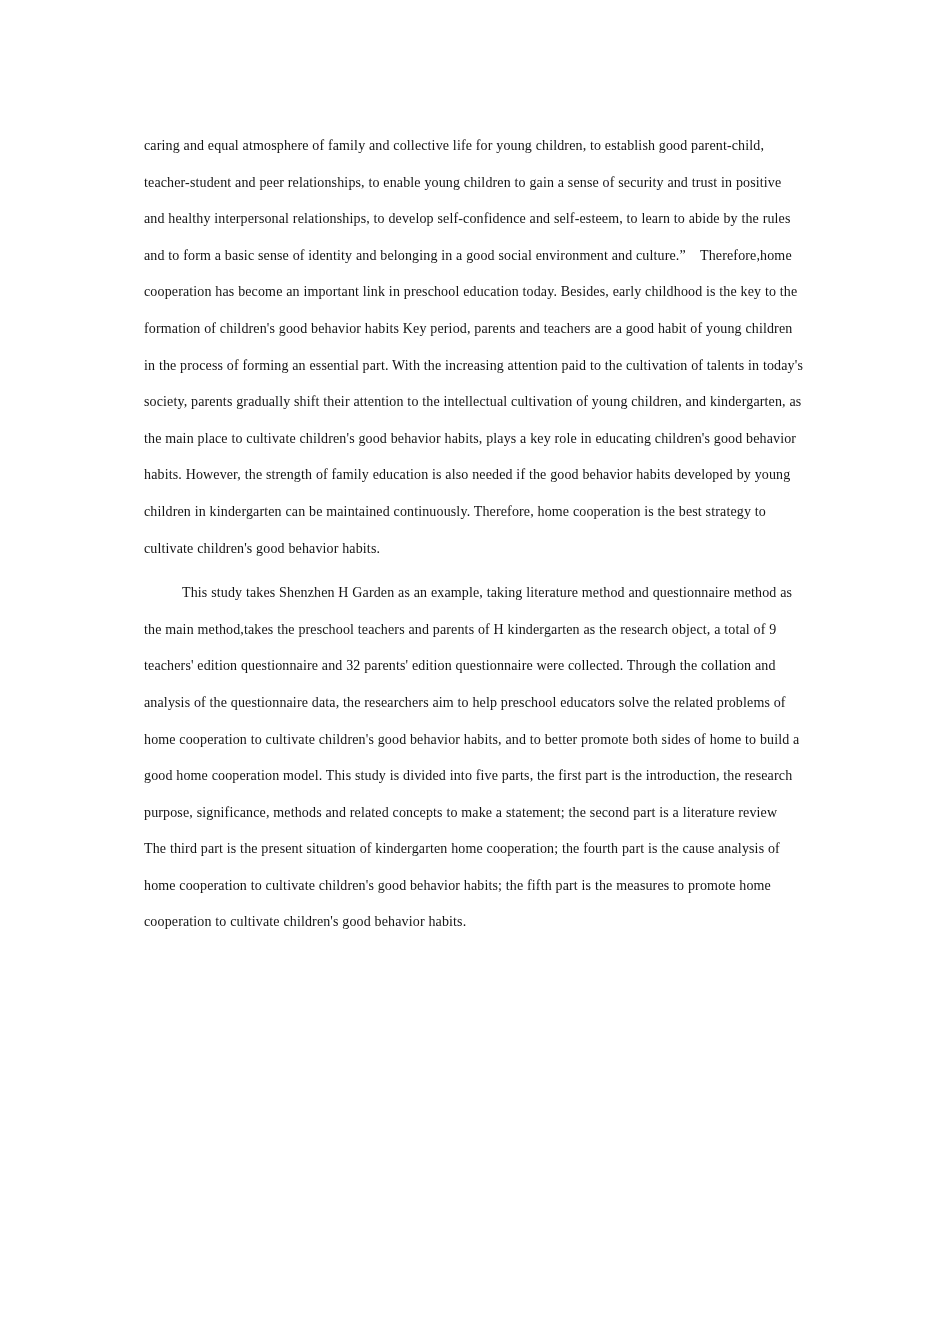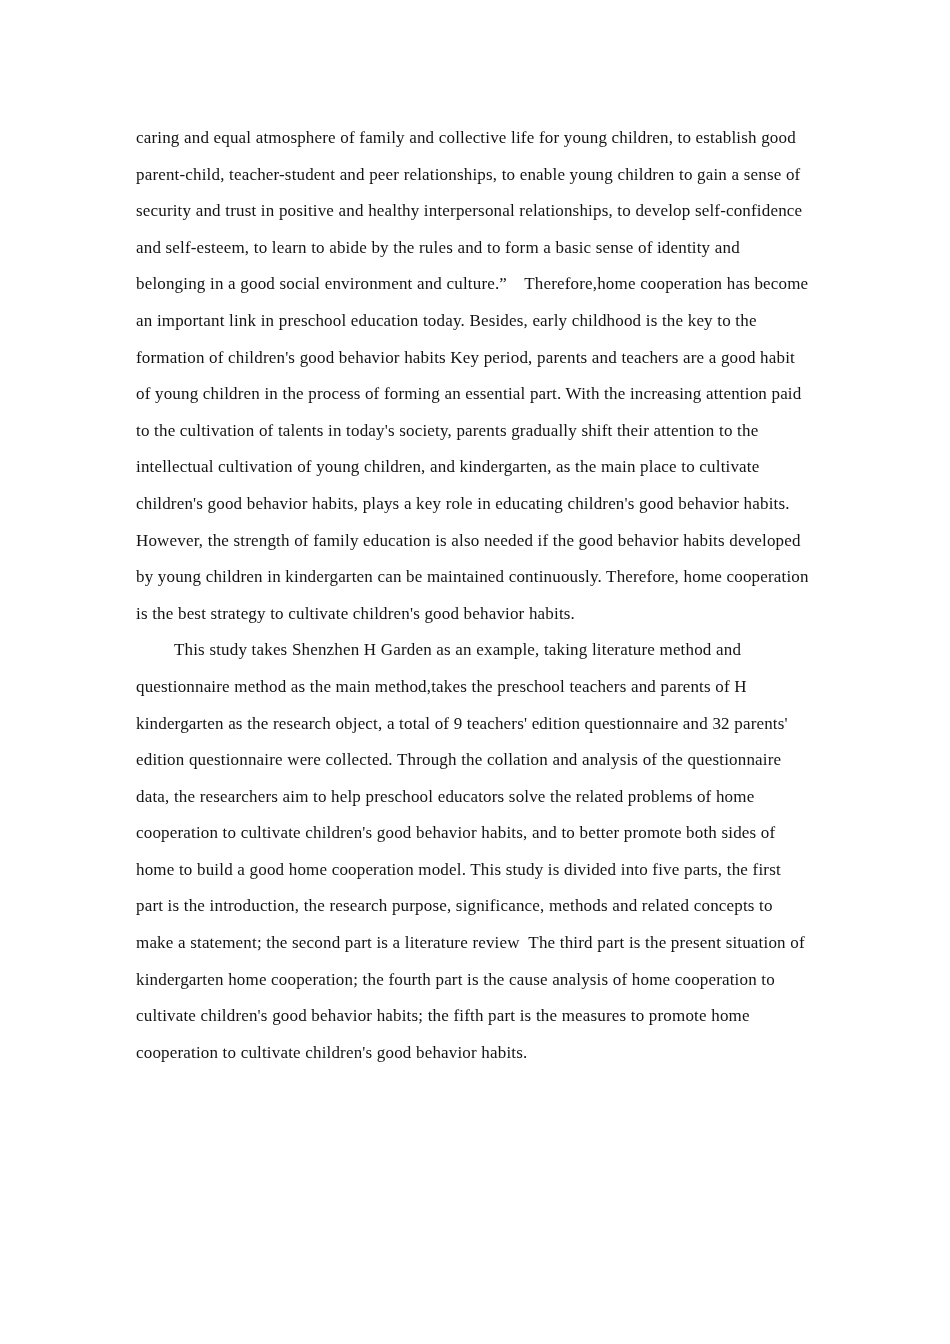--- a/index.html
+++ b/index.html
@@ -17,22 +17,22 @@
     font-family: "Liberation Serif", "DejaVu Serif", serif;
     color: #000000;
   }
   .text-column {
     position: absolute;
     left: 136px;
     top: 120px;
     width: 676px;
   }
   .para {
-    margin: 0;
-    font-size: 17px;
+    margin: 8px;
+    font-size: 14px;
     line-height: 36.6px;
     text-align: left;
     color: #131313;
     letter-spacing: 0.01em;
     word-spacing: 0.005em;
     -webkit-font-smoothing: antialiased;
   }
   .para.indent {
     text-indent: 38px;
   }

